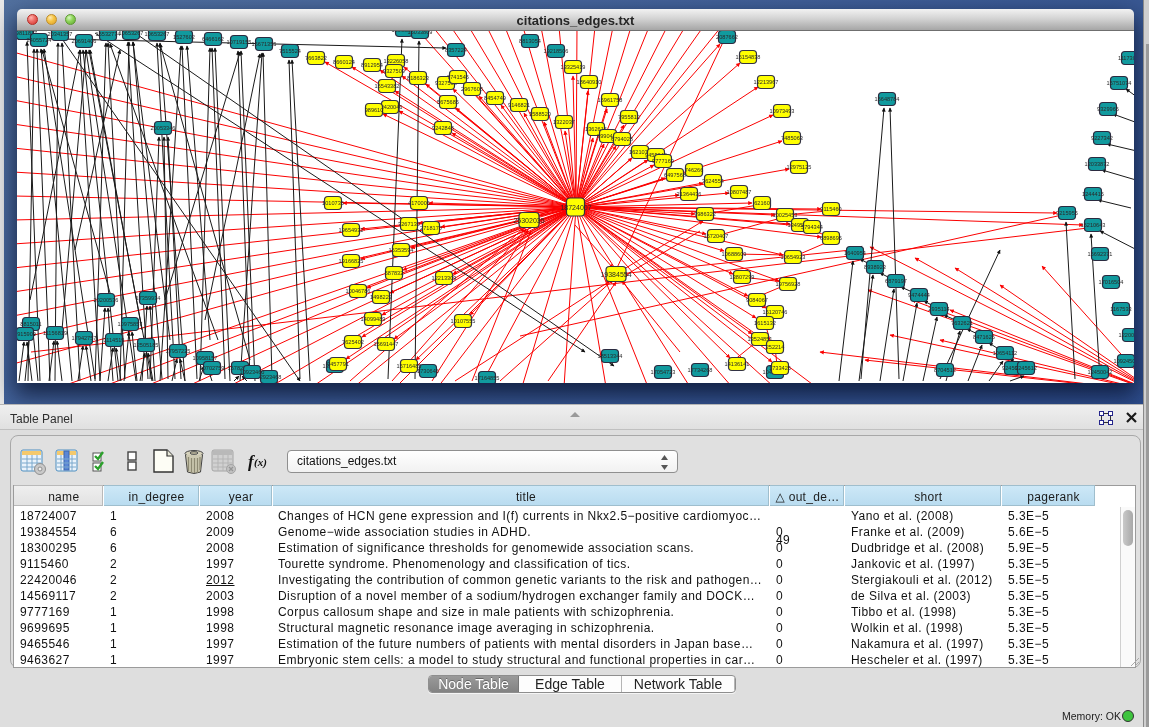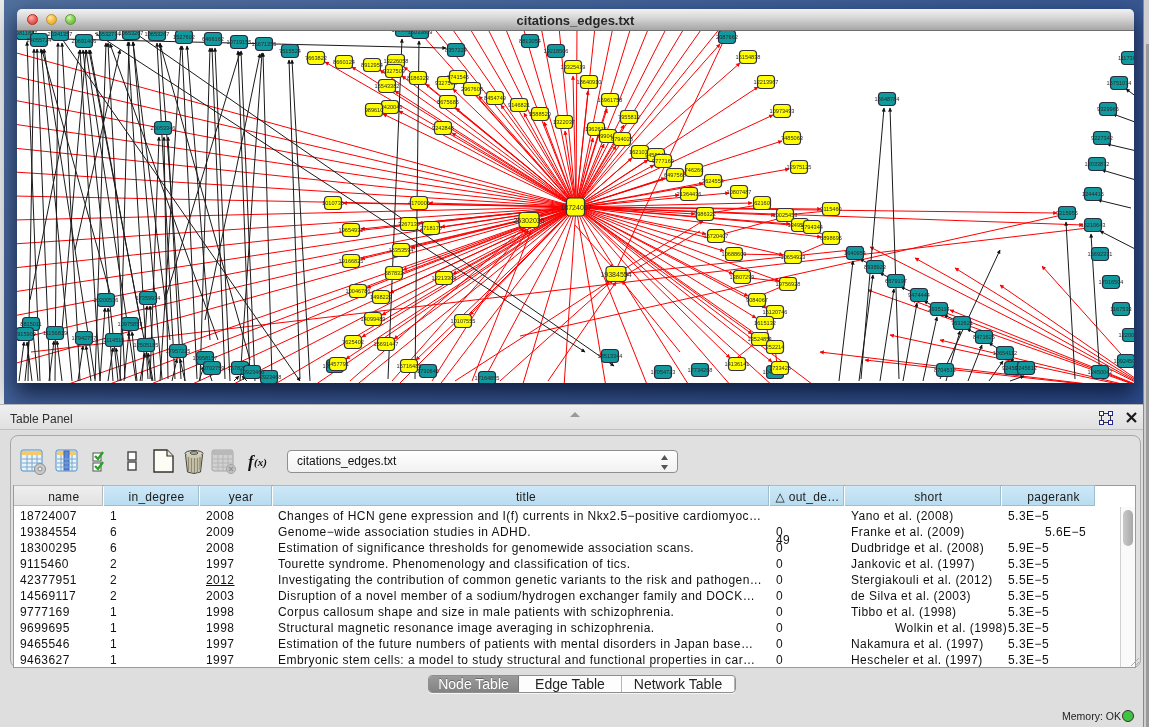--- a/index.html
+++ b/index.html
@@ -609,42 +609,42 @@
       <div class="cell" style="left:851px;max-width:148px;">Yano et al. (2008)</div>
       <div class="cell" style="left:1008px;max-width:84px;">5.3E−5</div>
     </div>
     <div class="row" style="top:524px;">
       <div class="cell" style="left:20px;max-width:82px;">19384554</div>
       <div class="cell" style="left:110px;max-width:88px;">6</div>
       <div class="cell" style="left:206px;max-width:65px;">2009</div>
       <div class="cell" style="left:278px;max-width:489px;">Genome−wide association studies in ADHD.</div>
       <div class="cell" style="left:776px;max-width:68px;">0</div>
       <div class="cell" style="left:851px;max-width:148px;">Franke et al. (2009)</div>
-      <div class="cell" style="left:1045px;max-width:84px;">5.6E−5</div>
+      <div class="cell" style="left:1008px;max-width:84px;">5.6E−5</div>
     </div>
     <div class="row" style="top:540px;">
       <div class="cell" style="left:20px;max-width:82px;">18300295</div>
       <div class="cell" style="left:110px;max-width:88px;">6</div>
       <div class="cell" style="left:206px;max-width:65px;">2008</div>
       <div class="cell" style="left:278px;max-width:489px;">Estimation of significance thresholds for genomewide association scans.</div>
       <div class="cell" style="left:776px;max-width:68px;">0</div>
       <div class="cell" style="left:851px;max-width:148px;">Dudbridge et al. (2008)</div>
       <div class="cell" style="left:1008px;max-width:84px;">5.9E−5</div>
     </div>
     <div class="row" style="top:556px;">
       <div class="cell" style="left:20px;max-width:82px;">9115460</div>
       <div class="cell" style="left:110px;max-width:88px;">2</div>
       <div class="cell" style="left:206px;max-width:65px;">1997</div>
       <div class="cell" style="left:278px;max-width:489px;">Tourette syndrome. Phenomenology and classification of tics.</div>
       <div class="cell" style="left:776px;max-width:68px;">0</div>
       <div class="cell" style="left:851px;max-width:148px;">Jankovic et al. (1997)</div>
       <div class="cell" style="left:1008px;max-width:84px;">5.3E−5</div>
     </div>
     <div class="row" style="top:572px;">
-      <div class="cell" style="left:20px;max-width:82px;">42377951</div>
+      <div class="cell" style="left:20px;max-width:82px;">22420046</div>
       <div class="cell" style="left:110px;max-width:88px;">2</div>
       <div class="cell" style="left:206px;max-width:65px;text-decoration:underline;">2012</div>
       <div class="cell" style="left:278px;max-width:489px;">Investigating the contribution of common genetic variants to the risk and pathogen…</div>
       <div class="cell" style="left:776px;max-width:68px;">0</div>
       <div class="cell" style="left:851px;max-width:148px;">Stergiakouli et al. (2012)</div>
       <div class="cell" style="left:1008px;max-width:84px;">5.5E−5</div>
     </div>
     <div class="row" style="top:588px;">
       <div class="cell" style="left:20px;max-width:82px;">14569117</div>
       <div class="cell" style="left:110px;max-width:88px;">2</div>
@@ -662,21 +662,21 @@
       <div class="cell" style="left:776px;max-width:68px;">0</div>
       <div class="cell" style="left:851px;max-width:148px;">Tibbo et al. (1998)</div>
       <div class="cell" style="left:1008px;max-width:84px;">5.3E−5</div>
     </div>
     <div class="row" style="top:620px;">
       <div class="cell" style="left:20px;max-width:82px;">9699695</div>
       <div class="cell" style="left:110px;max-width:88px;">1</div>
       <div class="cell" style="left:206px;max-width:65px;">1998</div>
       <div class="cell" style="left:278px;max-width:489px;">Structural magnetic resonance image averaging in schizophrenia.</div>
       <div class="cell" style="left:776px;max-width:68px;">0</div>
-      <div class="cell" style="left:851px;max-width:148px;margin-left:44px;">Wolkin et al. (1998)</div>
+      <div class="cell" style="left:851px;max-width:148px;">Wolkin et al. (1998)</div>
       <div class="cell" style="left:1008px;max-width:84px;">5.3E−5</div>
     </div>
     <div class="row" style="top:636px;">
       <div class="cell" style="left:20px;max-width:82px;">9465546</div>
       <div class="cell" style="left:110px;max-width:88px;">1</div>
       <div class="cell" style="left:206px;max-width:65px;">1997</div>
       <div class="cell" style="left:278px;max-width:489px;">Estimation of the future numbers of patients with mental disorders in Japan base…</div>
       <div class="cell" style="left:776px;max-width:68px;">0</div>
       <div class="cell" style="left:851px;max-width:148px;">Nakamura et al. (1997)</div>
       <div class="cell" style="left:1008px;max-width:84px;">5.3E−5</div>

